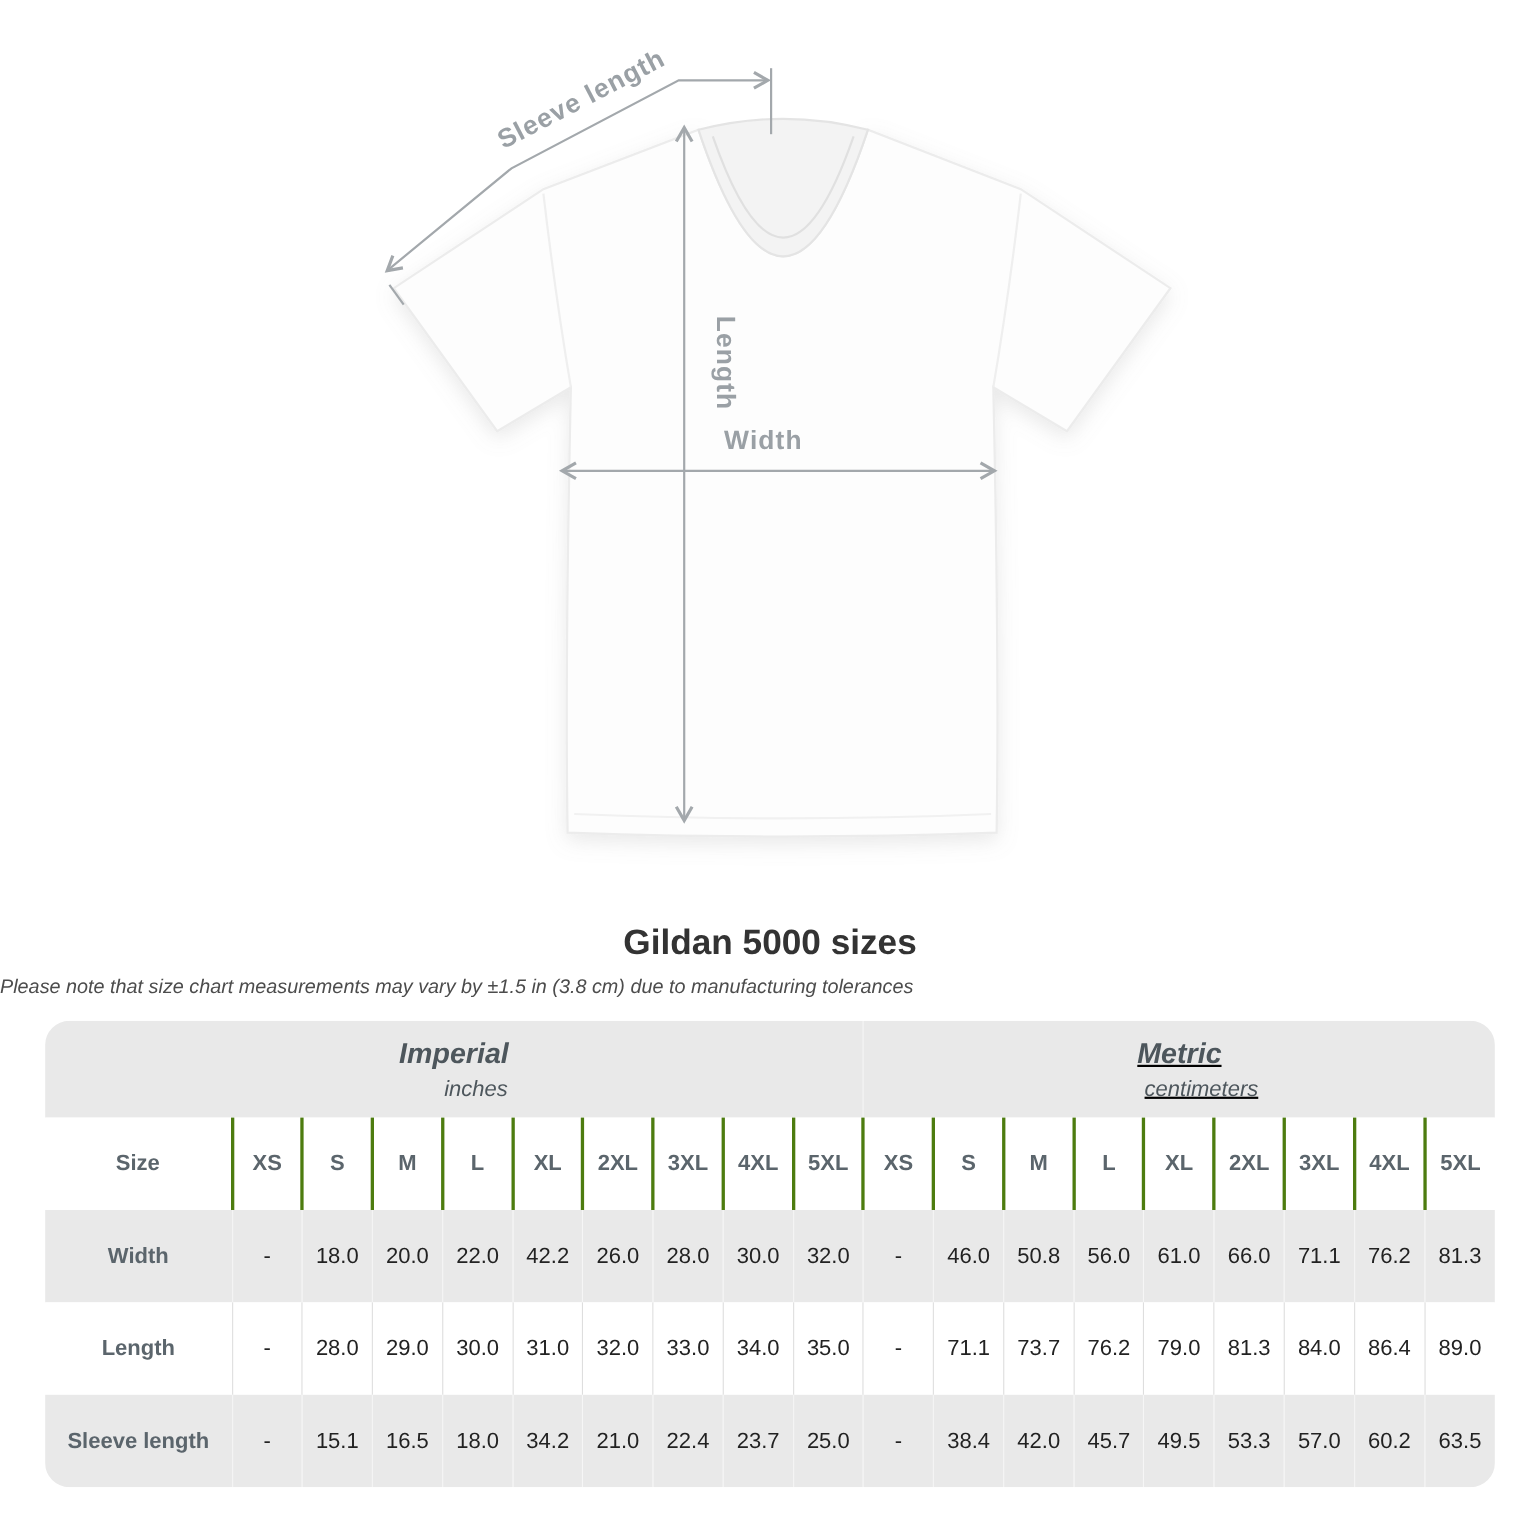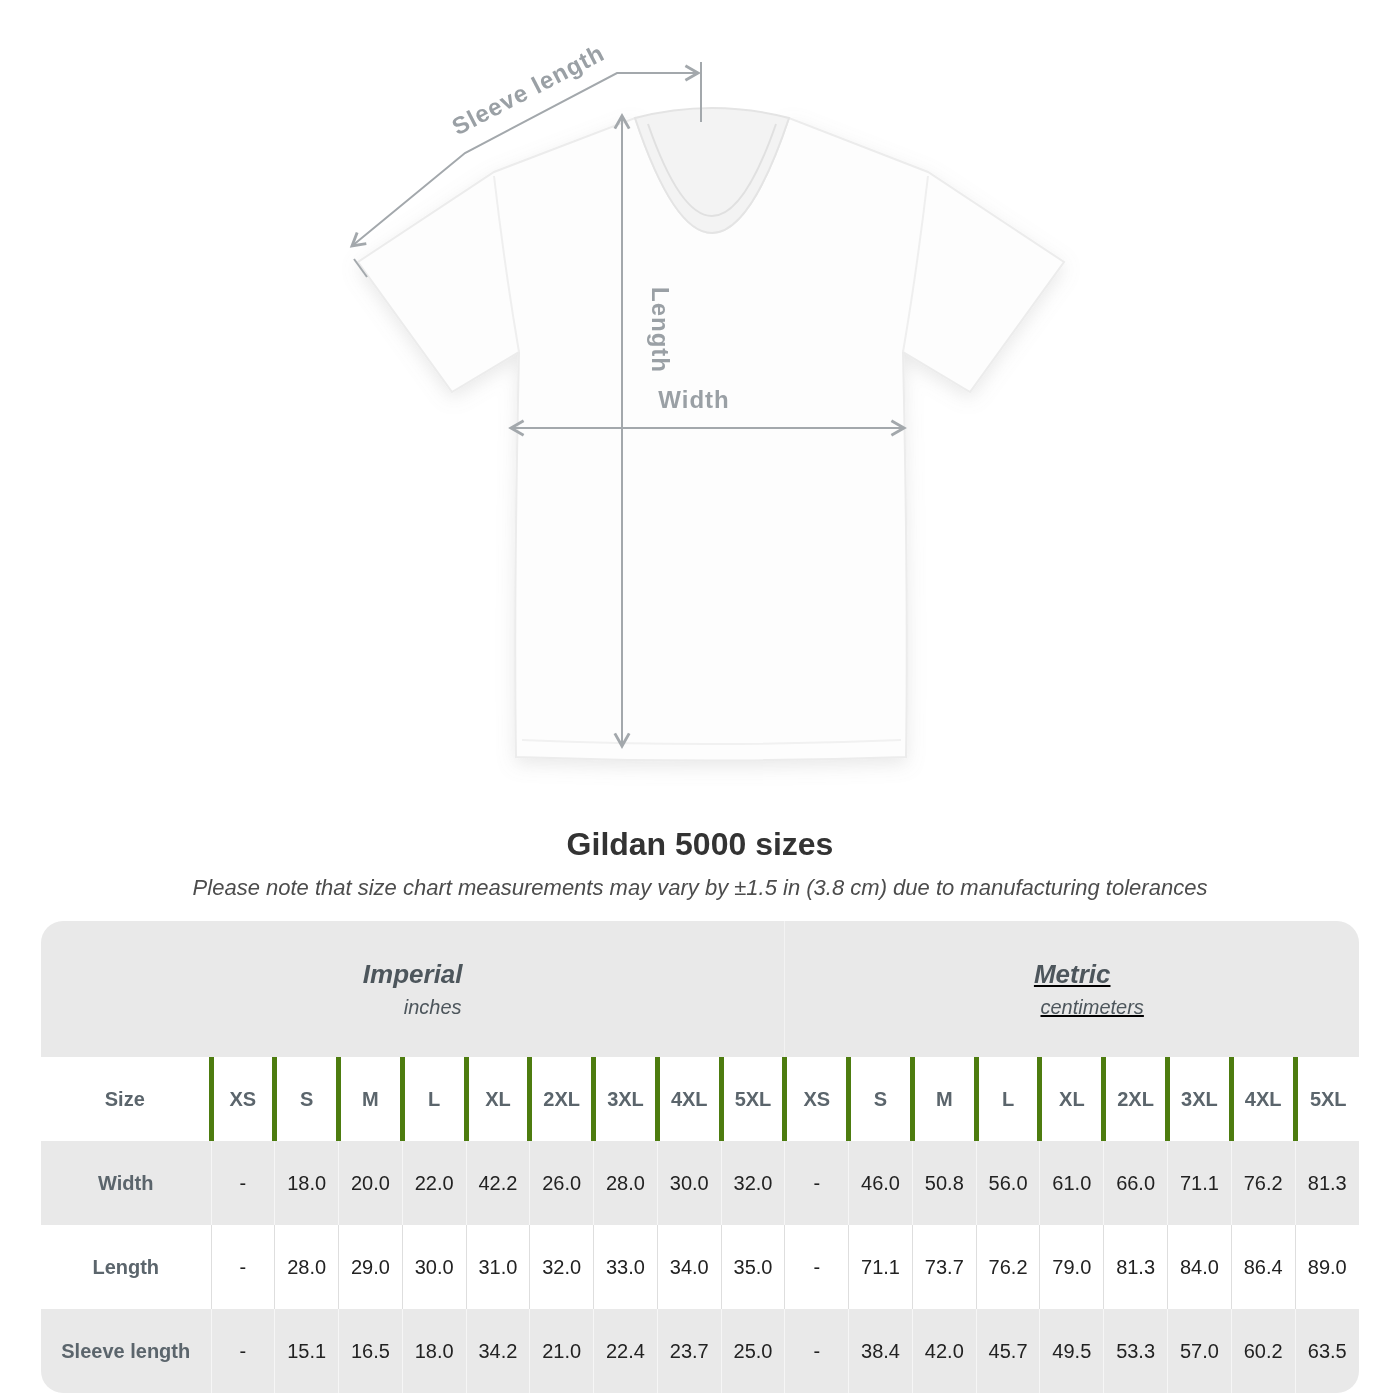--- a/index.html
+++ b/index.html
@@ -9,37 +9,37 @@
   }
   
   .diagram{width:1400px;height:800px;position:relative;}
   .diagram svg{display:block;}
   .dim-label{
     font-family:"Liberation Sans","DejaVu Sans",sans-serif;
     font-size:24px;font-weight:bold;fill:#9aa0a5;letter-spacing:1px;
   }
   
   .title{
-    margin:26px 0 0;text-align:center;font-size:32px;font-weight:bold;color:#333333;
+    margin:38px 0 0;text-align:center;font-size:32px;font-weight:bold;color:#333333;
   }
   .note{
-    margin:12px 0 0;text-align:center;font-style:italic;font-size:22px;color:#4c4c4c;
+    margin:12px 0 0;text-align:left;font-style:italic;font-size:18px;color:#4c4c4c;
   }
   
   .table-wrap{
     margin:20px auto 0;width:1318px;border-radius:22px;overflow:hidden;
   }
   table{width:100%;border-collapse:collapse;table-layout:fixed;}
   td{text-align:center;vertical-align:middle;padding:0;}
-  .group-row td{background:#e9e9e9;height:136px;}
+  .group-row td{background:#e9e9e9;height:88px;}
   .group-row td + td{border-left:1px solid #f3f3f3;text-decoration:underline;}
   .group-label{font-size:26px;font-weight:bold;font-style:italic;color:#4d565c;}
   .group-sublabel{font-size:20px;font-style:italic;color:#4d565c;margin-top:6px;margin-left:40px;}
   .sizes-row td{background:#ffffff;height:84px;font-size:20px;font-weight:bold;color:#5b656c;}
-  .sizes-row td + td{border-left:5px solid #4d7c0f;}
+  .sizes-row td + td{border-left:3px solid #4d7c0f;}
   .data-row td{height:84px;font-size:20px;color:#222222;background:#ffffff;}
   .data-row td + td{border-left:1px solid #dedede;}
   .data-row td.row-label{font-weight:bold;color:#5b656c;}
   .data-row.row-gray td{background:#e9e9e9;}
   .data-row.row-gray td + td{border-left-color:#f6f6f6;}
 </style>
 </head>
 <body>
 
 <div class="page">

